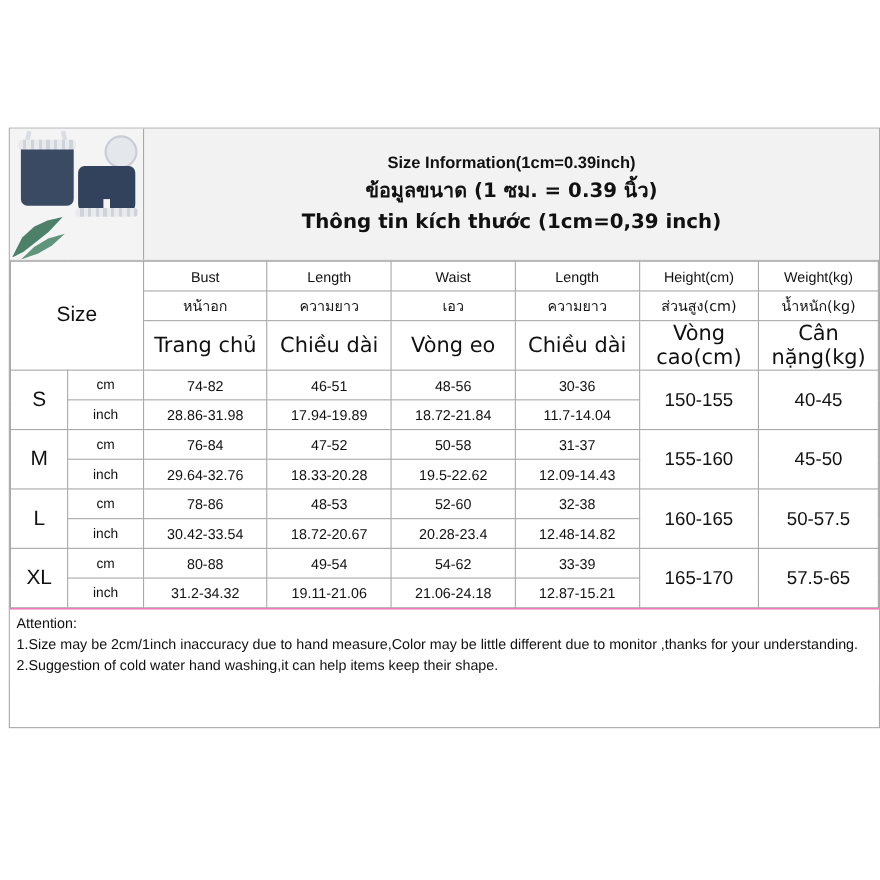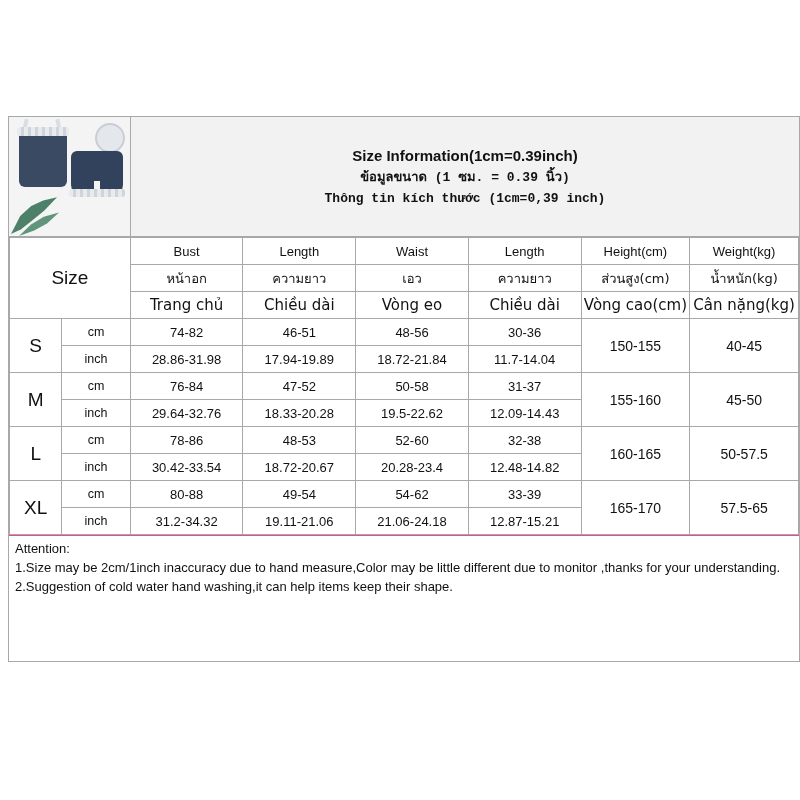--- a/index.html
+++ b/index.html
@@ -52,26 +52,25 @@
     gap: 3px;
   }
   .head-title .t {
     font-size: 15px;
     font-weight: bold;
     color: #111;
     line-height: 1.35;
     text-align: center;
   }
   .head-title .t2 {
-    font-size: 13px;
+    font-size: 18px;
     font-weight: bold;
     color: #111;
     line-height: 1.35;
     text-align: center;
-    font-family: Liberation Mono, monospace;
   }
   
   table.size {
     width: 100%;
     border-collapse: collapse;
     table-layout: fixed;
     font-size: 13px;
     color: #111;
   }
   table.size td, table.size th {
@@ -88,23 +87,23 @@
   .size-label {
     background: #f2f2f2;
     font-weight: bold;
     font-size: 19px;
   }
   .unit-cell {
     background: #f2f2f2;
     font-weight: bold;
     font-size: 12.5px;
   }
-  .merge-cell { background: #f2f2f2; font-weight: normal; font-size: 14px; }
+  .merge-cell { background: #f2f2f2; font-weight: normal; font-size: 17px; }
   .thai { font-family: "DejaVu Sans", sans-serif; font-size: 13px; }
-  .viet { font-family: "DejaVu Sans", sans-serif; font-size: 15px; }
+  .viet { font-family: "DejaVu Sans", sans-serif; font-size: 19px; }
   
   .attention {
     padding: 4px 6px 6px 6px;
     font-size: 13px;
     color: #111;
     line-height: 1.45;
     border-top: 1px solid #ec4899;
     background: #ffffff;
   }
   .attention div { margin: 0; }

